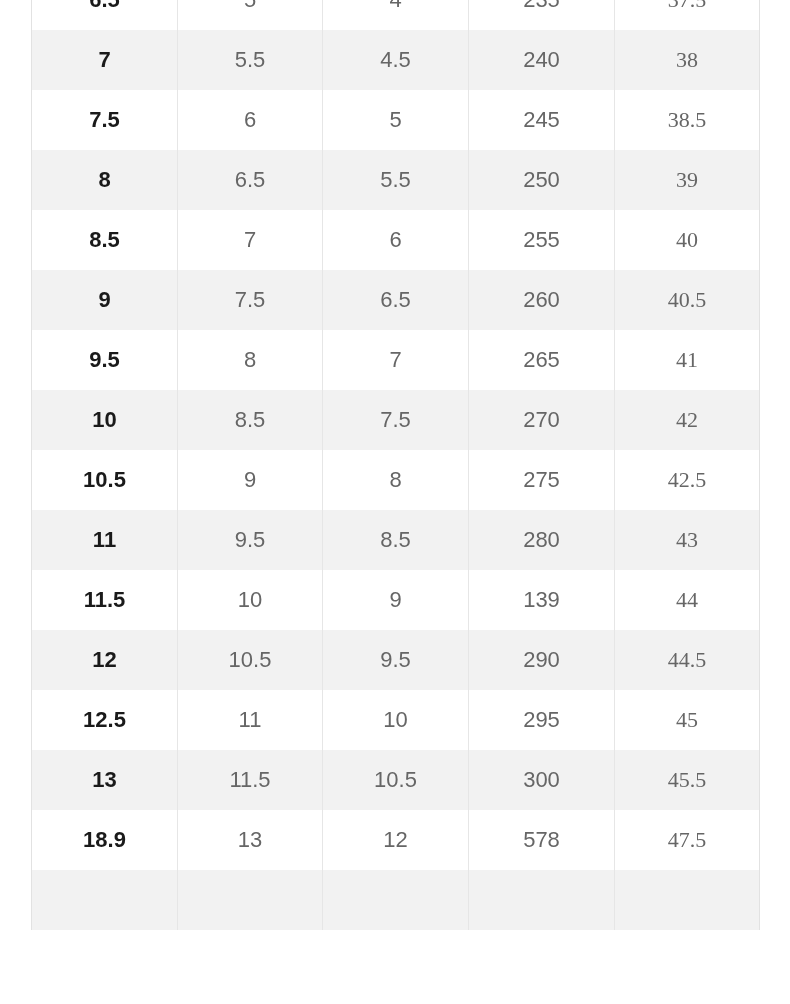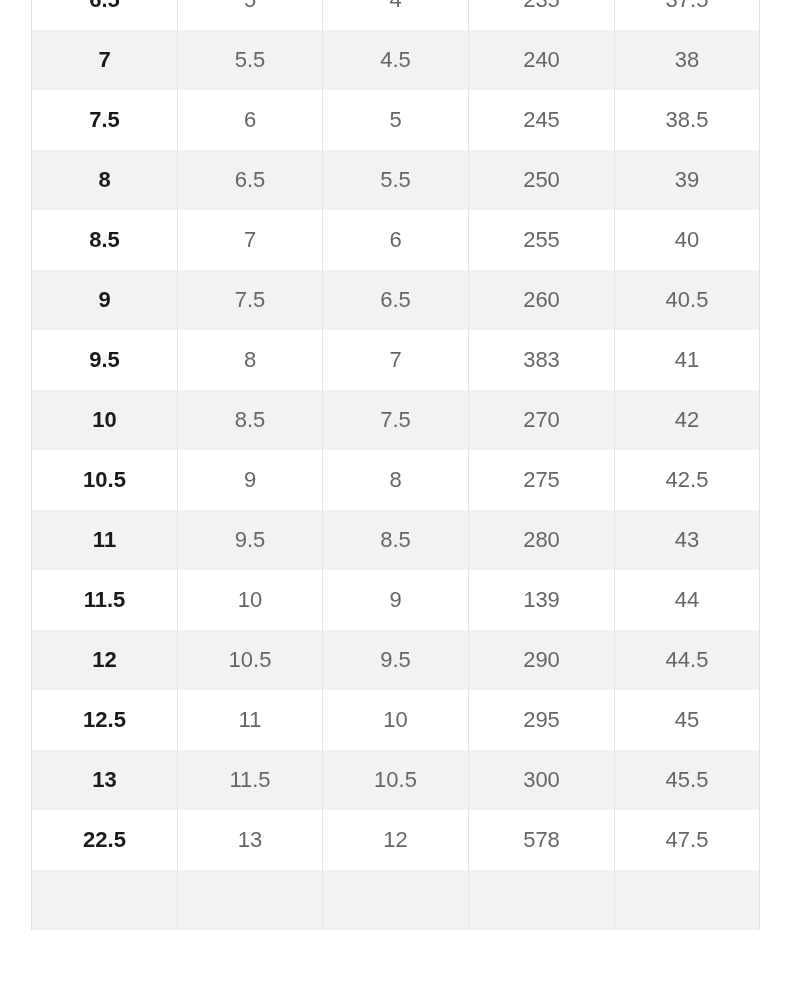--- a/index.html
+++ b/index.html
@@ -60,20 +60,21 @@
     vertical-align: middle;
     font-size: 22px;
     line-height: 60px;
     color: #666666;
     font-weight: 400;
     border-right: 1px solid #e6e6e6;
     white-space: nowrap;
   }
   .size-table td:last-child {
     border-right: none;
+    font-family: Liberation Serif, serif;
   }
   .size-table td.primary {
     color: #1a1a1a;
     font-weight: 700;
   }
 </style>
 </head>
 <body>
 
 <div class="table-viewport">
@@ -125,21 +126,21 @@
           <td class="primary">9</td>
           <td>7.5</td>
           <td>6.5</td>
           <td>260</td>
           <td>40.5</td>
         </tr>
         <tr class="plain">
           <td class="primary">9.5</td>
           <td>8</td>
           <td>7</td>
-          <td>383</td>
+          <td>265</td>
           <td>41</td>
         </tr>
         <tr class="stripe">
           <td class="primary">10</td>
           <td>8.5</td>
           <td>7.5</td>
           <td>270</td>
           <td>42</td>
         </tr>
         <tr class="plain">
@@ -178,21 +179,21 @@
           <td>45</td>
         </tr>
         <tr class="stripe">
           <td class="primary">13</td>
           <td>11.5</td>
           <td>10.5</td>
           <td>300</td>
           <td>45.5</td>
         </tr>
         <tr class="plain">
-          <td class="primary">22.5</td>
+          <td class="primary">18.9</td>
           <td>13</td>
           <td>12</td>
           <td>578</td>
           <td>47.5</td>
         </tr>
         <tr class="stripe">
           <td class="primary"></td>
           <td></td>
           <td></td>
           <td></td>

